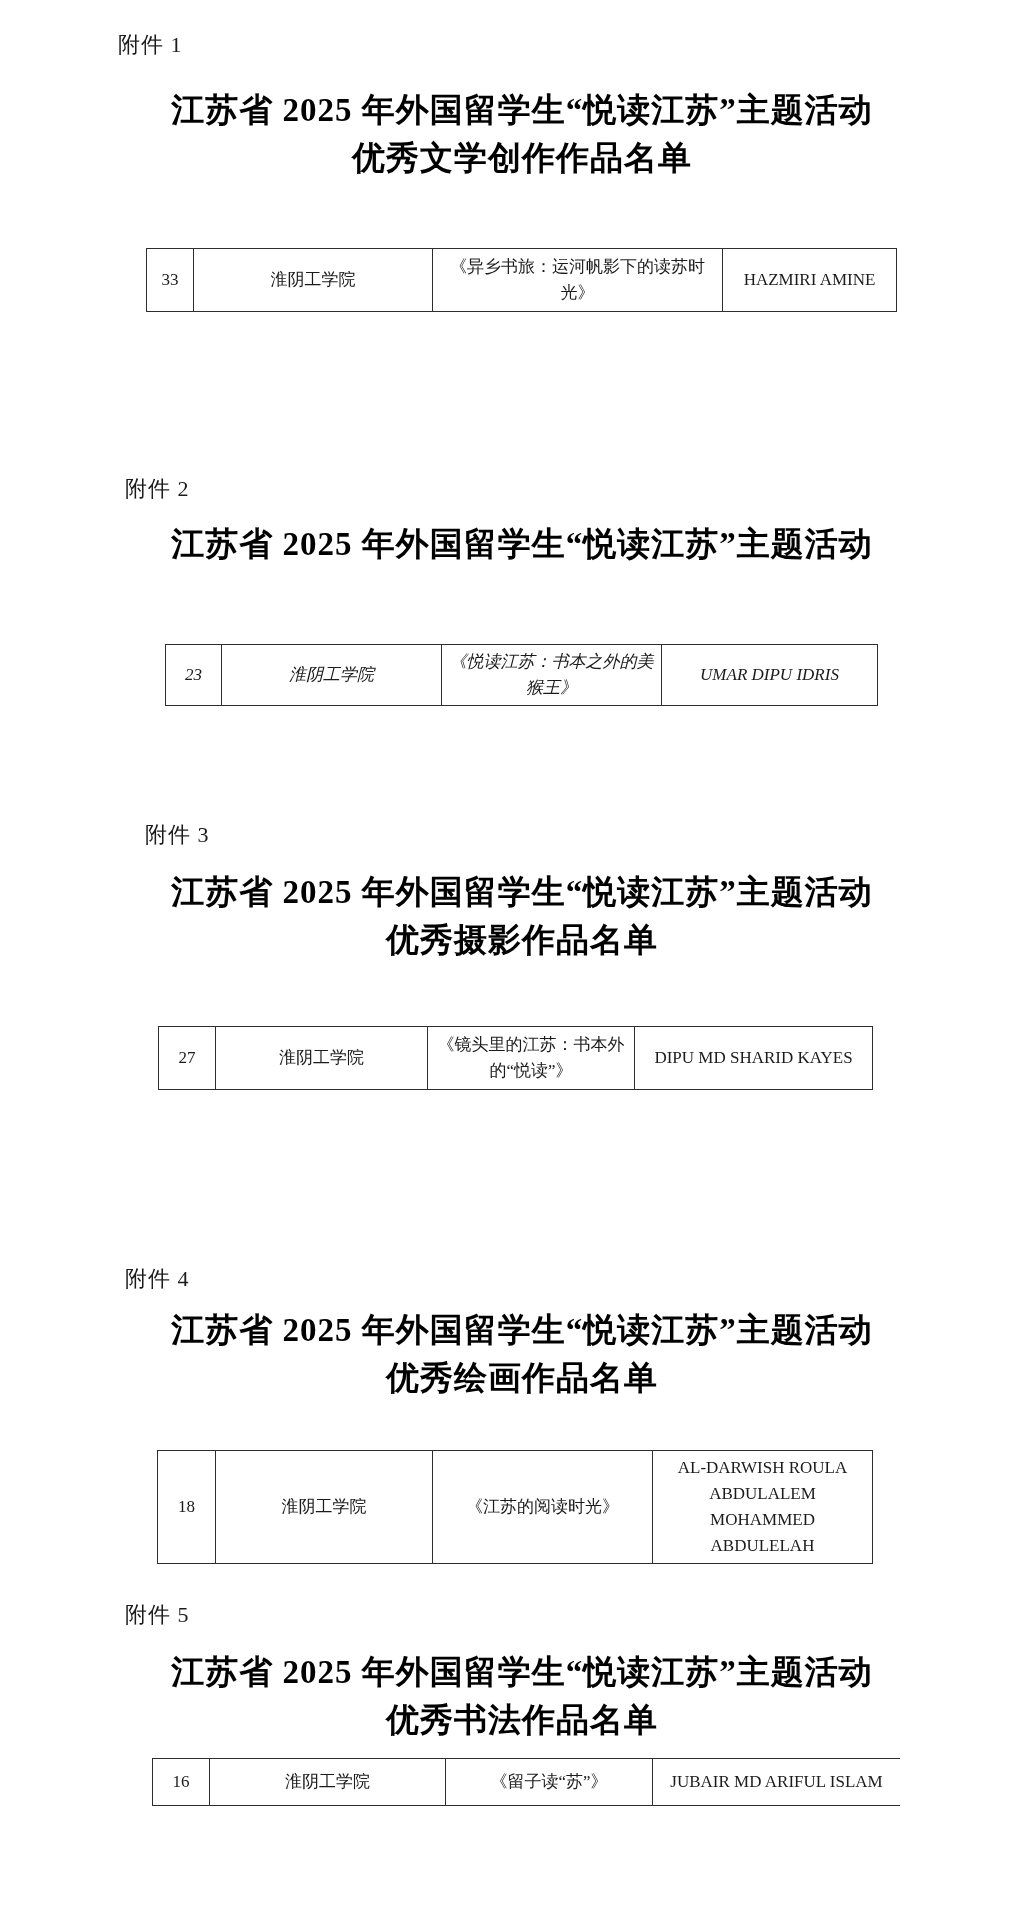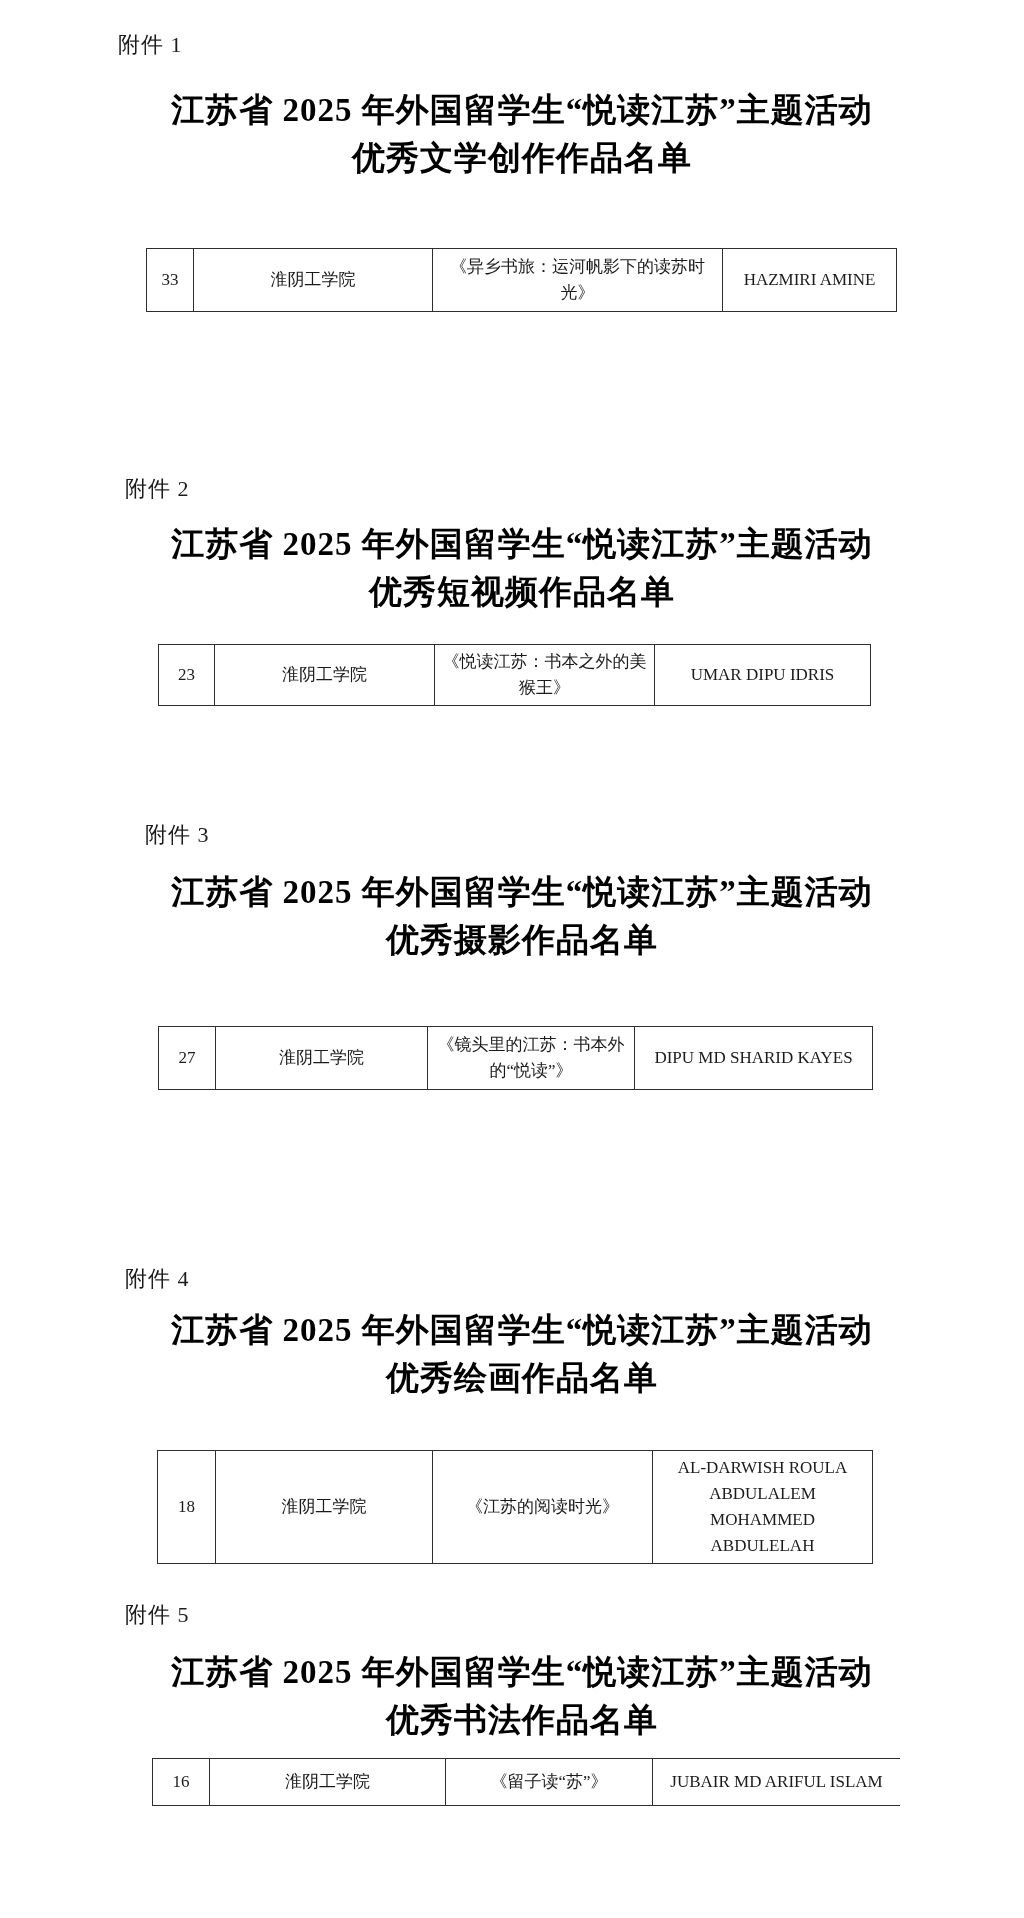--- a/index.html
+++ b/index.html
@@ -49,21 +49,21 @@
   }
   td.c-winner { white-space: pre-line; line-height: 22px; }
   
   .s1 .attach-label { left: 118px; top: 30px; }
   .s1 .doc-title    { top: 86px; }
   .s1 table { left: 146px; top: 248px; width: 750px; }
   .s1 td { height: 56px; }
   
   .s2 .attach-label { left: 125px; top: 474px; }
   .s2 .doc-title    { top: 520px; }
-  .s2 table { left: 158px; top: 644px; width: 712px; }
+  .s2 table { left: 165px; top: 644px; width: 712px; font-style: italic; }
   .s2 td { height: 54px; }
   
   .s3 .attach-label { left: 125px; top: 820px; margin-left: 20px; }
   .s3 .doc-title    { top: 868px; }
   .s3 table { left: 158px; top: 1026px; width: 714px; }
   .s3 td { height: 56px; }
   
   .s4 .attach-label { left: 125px; top: 1264px; }
   .s4 .doc-title    { top: 1306px; }
   .s4 table { left: 157px; top: 1450px; width: 715px; }
@@ -100,21 +100,20 @@
         <td class="c-winner">HAZMIRI AMINE</td>
       </tr>
     </tbody>
       </table>
   </section>
 
   <section class="sec s2">
     <div class="attach-label">附件 2</div>
     <div class="doc-title">
       <span class="t-line">江苏省 2025 年外国留学生“悦读江苏”主题活动</span>
-      <span class="t-line">优秀短视频作品名单</span>
     </div>
     <table class="award-table">
       <colgroup>
           <col style="width:56px">
           <col style="width:220px">
           <col style="width:220px">
           <col style="width:216px">
         </colgroup>
       <tbody>
           <tr>

